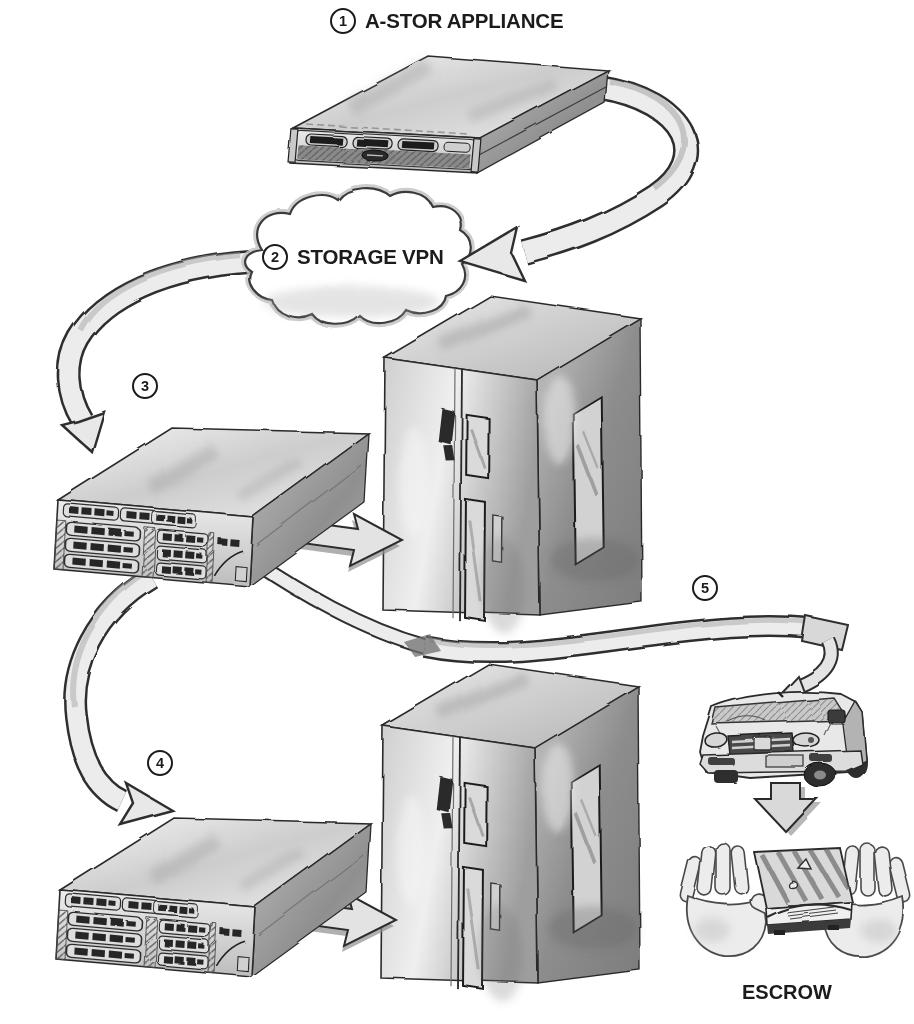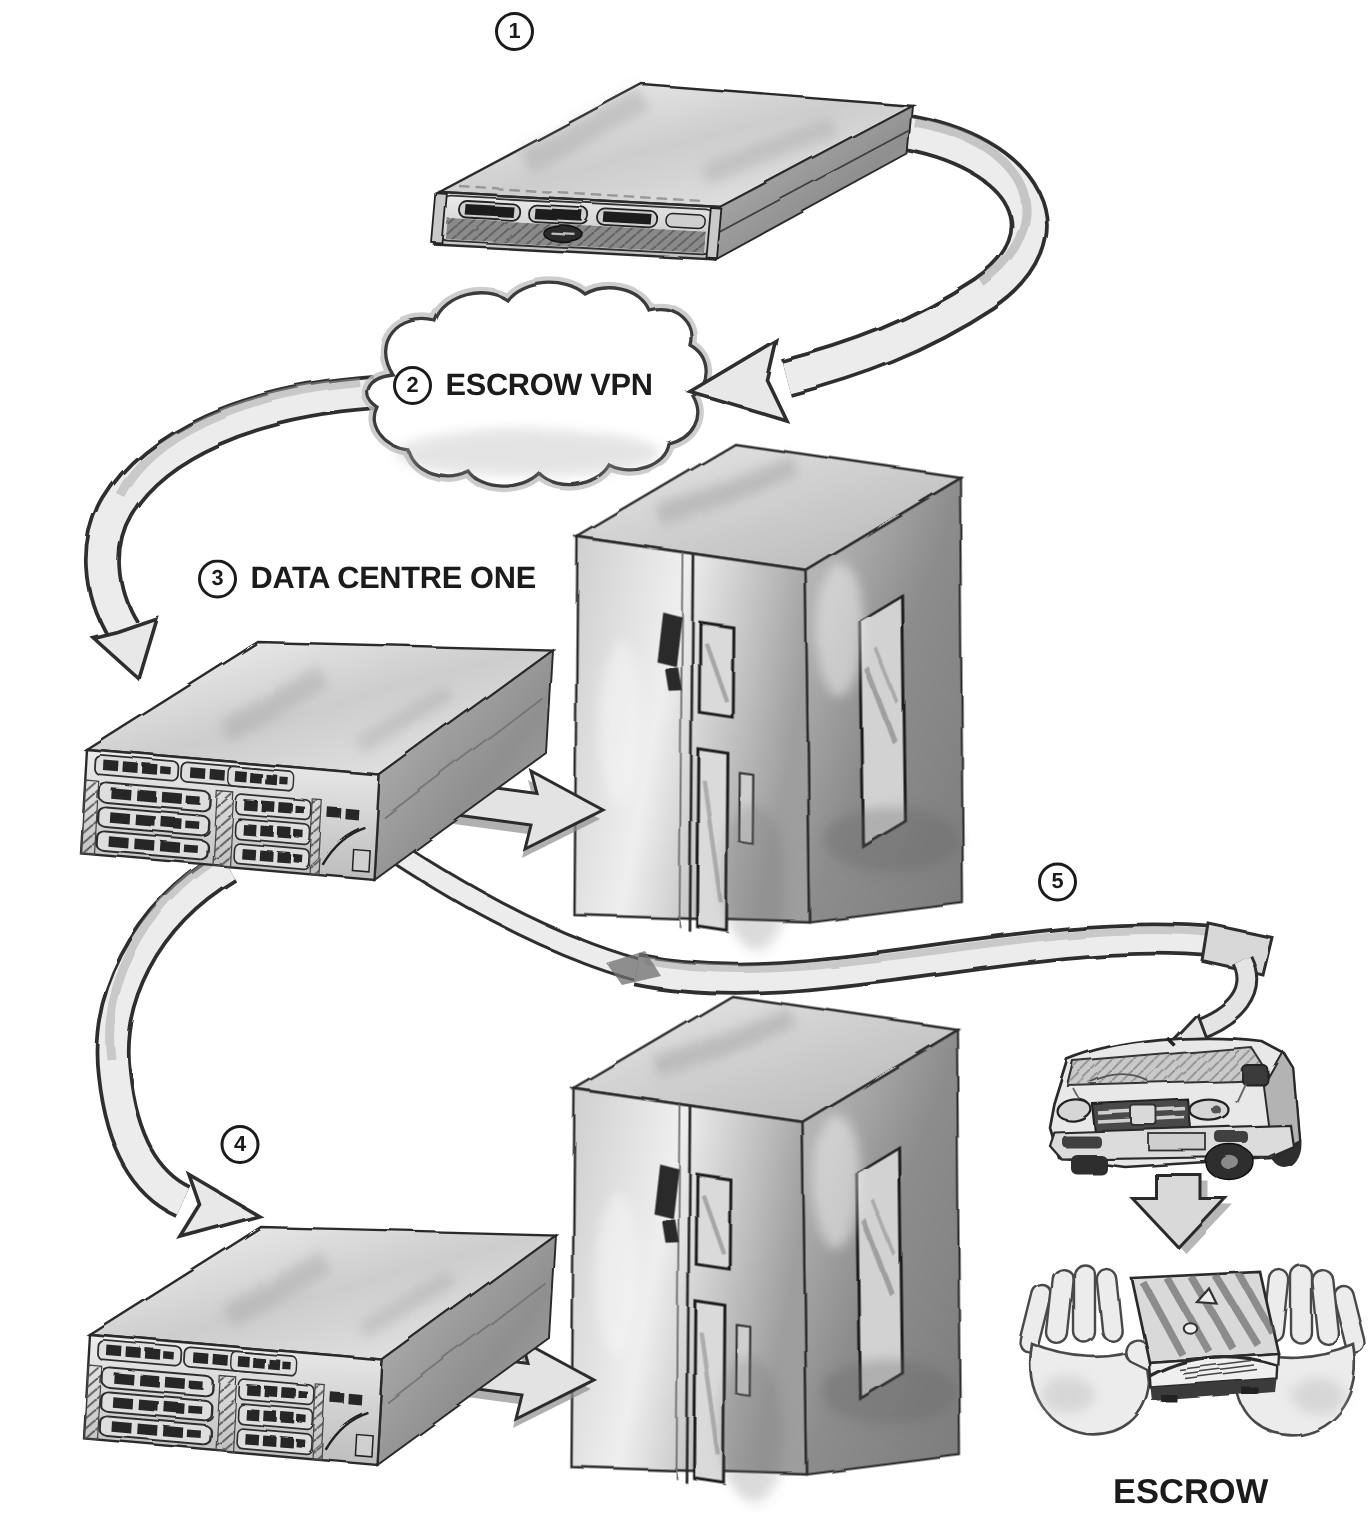--- a/index.html
+++ b/index.html
@@ -4,21 +4,21 @@
 <style>
   html,body{margin:0;padding:0;background:#ffffff;}
   .stage{position:relative;width:914px;height:1024px;background:#ffffff;overflow:hidden;
          font-family:"Liberation Sans",sans-serif;}
   .stage svg{position:absolute;left:0;top:0;}
   .step-label{position:absolute;display:flex;align-items:center;gap:9px;color:#1b1b1b;
               font-weight:bold;font-size:20.5px;letter-spacing:-0.2px;white-space:nowrap;}
   .step-num{width:22px;height:22px;border:2px solid #1b1b1b;border-radius:50%;
             display:flex;align-items:center;justify-content:center;
             font-size:14.5px;font-weight:bold;flex:0 0 auto;}
-  .escrow-label{position:absolute;font-weight:bold;font-size:23px;color:#1b1b1b;text-align:center;}
+  .escrow-label{position:absolute;font-weight:bold;font-size:20px;color:#1b1b1b;text-align:center;}
 </style>
 </head>
 <body>
 
 <div class="stage">
 
 <svg width="914" height="1024" viewBox="0 0 914 1024">
   <defs>
     <filter id="rough" x="-15%" y="-15%" width="130%" height="130%">
       <feTurbulence type="fractalNoise" baseFrequency="0.013" numOctaves="3" seed="7" result="n"></feTurbulence>
@@ -296,30 +296,30 @@
       <path d="M 786,913 L 834,907 M 788,916 L 836,910 M 790,919 L 838,913" stroke="#444" stroke-width="1.1" fill="none"></path>
       <polygon points="767,925 851,919 850,928 768,934" fill="#3a3a3a"></polygon>
       <rect x="774" y="930" width="11" height="5" fill="#222"></rect>
       <rect x="828" y="925" width="11" height="5" fill="#222"></rect>
     </g>
   </g>
 </svg>
 
 <div class="step-label" style="left:330px;top:8px;">
   <span class="step-num">1</span>
+  <span>A-STOR APPLIANCE</span>
 </div>
 
 <div class="step-label" style="left:262px;top:244px;">
   <span class="step-num">2</span>
-  <span>ESCROW VPN</span>
+  <span>STORAGE VPN</span>
 </div>
 
 <div class="step-label" style="left:132px;top:373px;">
   <span class="step-num">3</span>
-  <span>DATA CENTRE ONE</span>
 </div>
 
 <div class="step-label" style="left:147px;top:750px;">
   <span class="step-num">4</span>
 </div>
 
 <div class="step-label" style="left:692px;top:575px;">
   <span class="step-num">5</span>
 </div>
 

